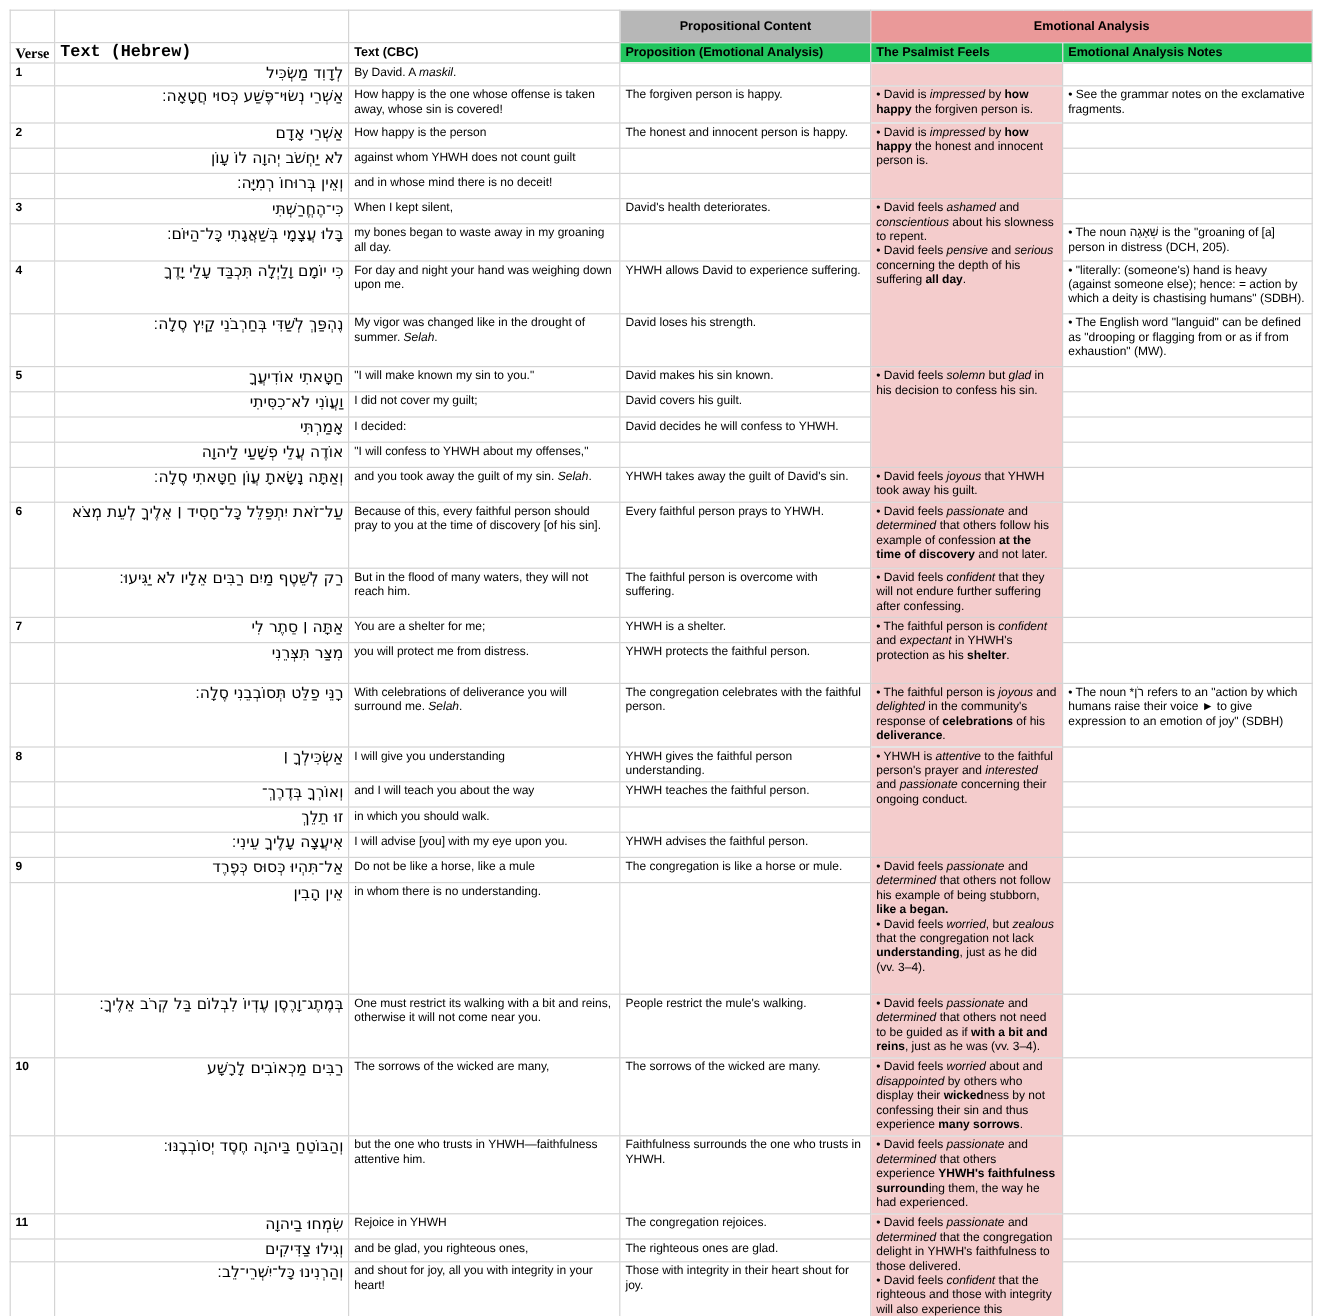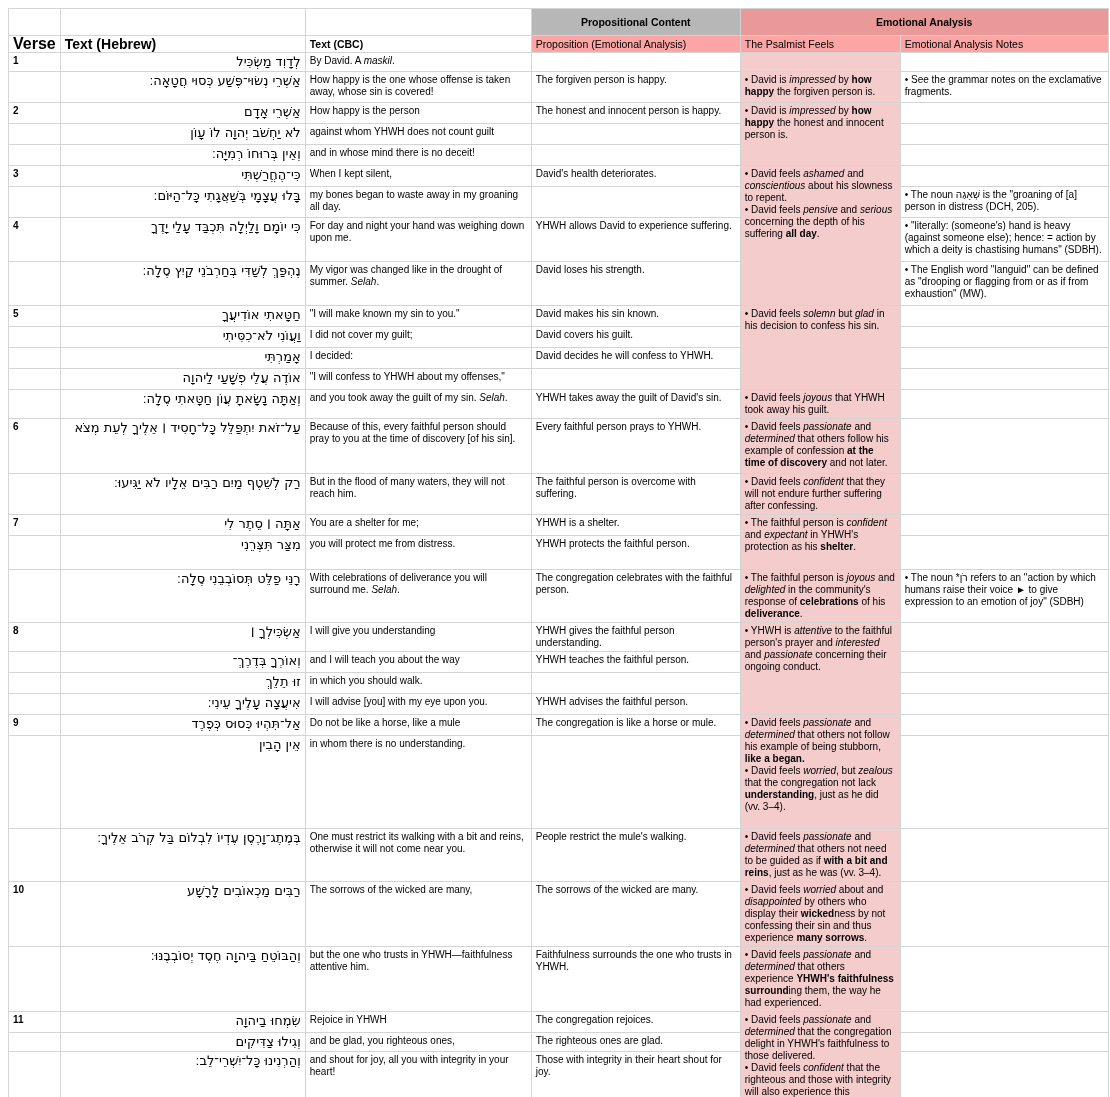--- a/index.html
+++ b/index.html
@@ -9,23 +9,23 @@
         font-size:10px;line-height:12px;color:#000;}
   td{border:1px solid #d4d4d4;vertical-align:top;padding:2px 4px;
      word-wrap:break-word;overflow:hidden;}
   td.c-verse{font-weight:bold;font-size:10px;}
   td.c-heb{direction:rtl;text-align:right;unicode-bidi:embed;
            font-family:"DejaVu Serif","DejaVu Sans",serif;
            font-size:13px;line-height:16px;padding:1px 4px;}
   td.c-psalm{background:#f4cccc;}
   td.hdr-gray{background:#b7b7b7;font-weight:bold;text-align:center;vertical-align:middle;font-size:10.5px;}
   td.hdr-salmon{background:#ea9999;font-weight:bold;text-align:center;vertical-align:middle;font-size:10.5px;}
-  td.hdr-pink{background:#fca5a5;font-weight:normal;vertical-align:middle;font-size:10.5px;}
-  td.hdr-verse{font-weight:bold;vertical-align:bottom;font-size:16px;}
-  td.hdr-heb{font-weight:bold;vertical-align:middle;font-size:14px;}
+  td.hdr-pink{background:#22c55e;font-weight:bold;vertical-align:middle;font-size:10.5px;}
+  td.hdr-verse{font-weight:bold;vertical-align:bottom;font-size:12px;font-family:Liberation Serif, serif;}
+  td.hdr-heb{font-weight:bold;vertical-align:middle;font-size:14px;font-family:Liberation Mono, monospace;}
   td.hdr-cbc{font-weight:bold;vertical-align:middle;font-size:10.5px;}
   i{font-style:italic;} b{font-weight:bold;}
 </style>
 </head>
 <body>
 
 <div class="sheet">
 <table>
 <colgroup>
   <col style="width:37px">

